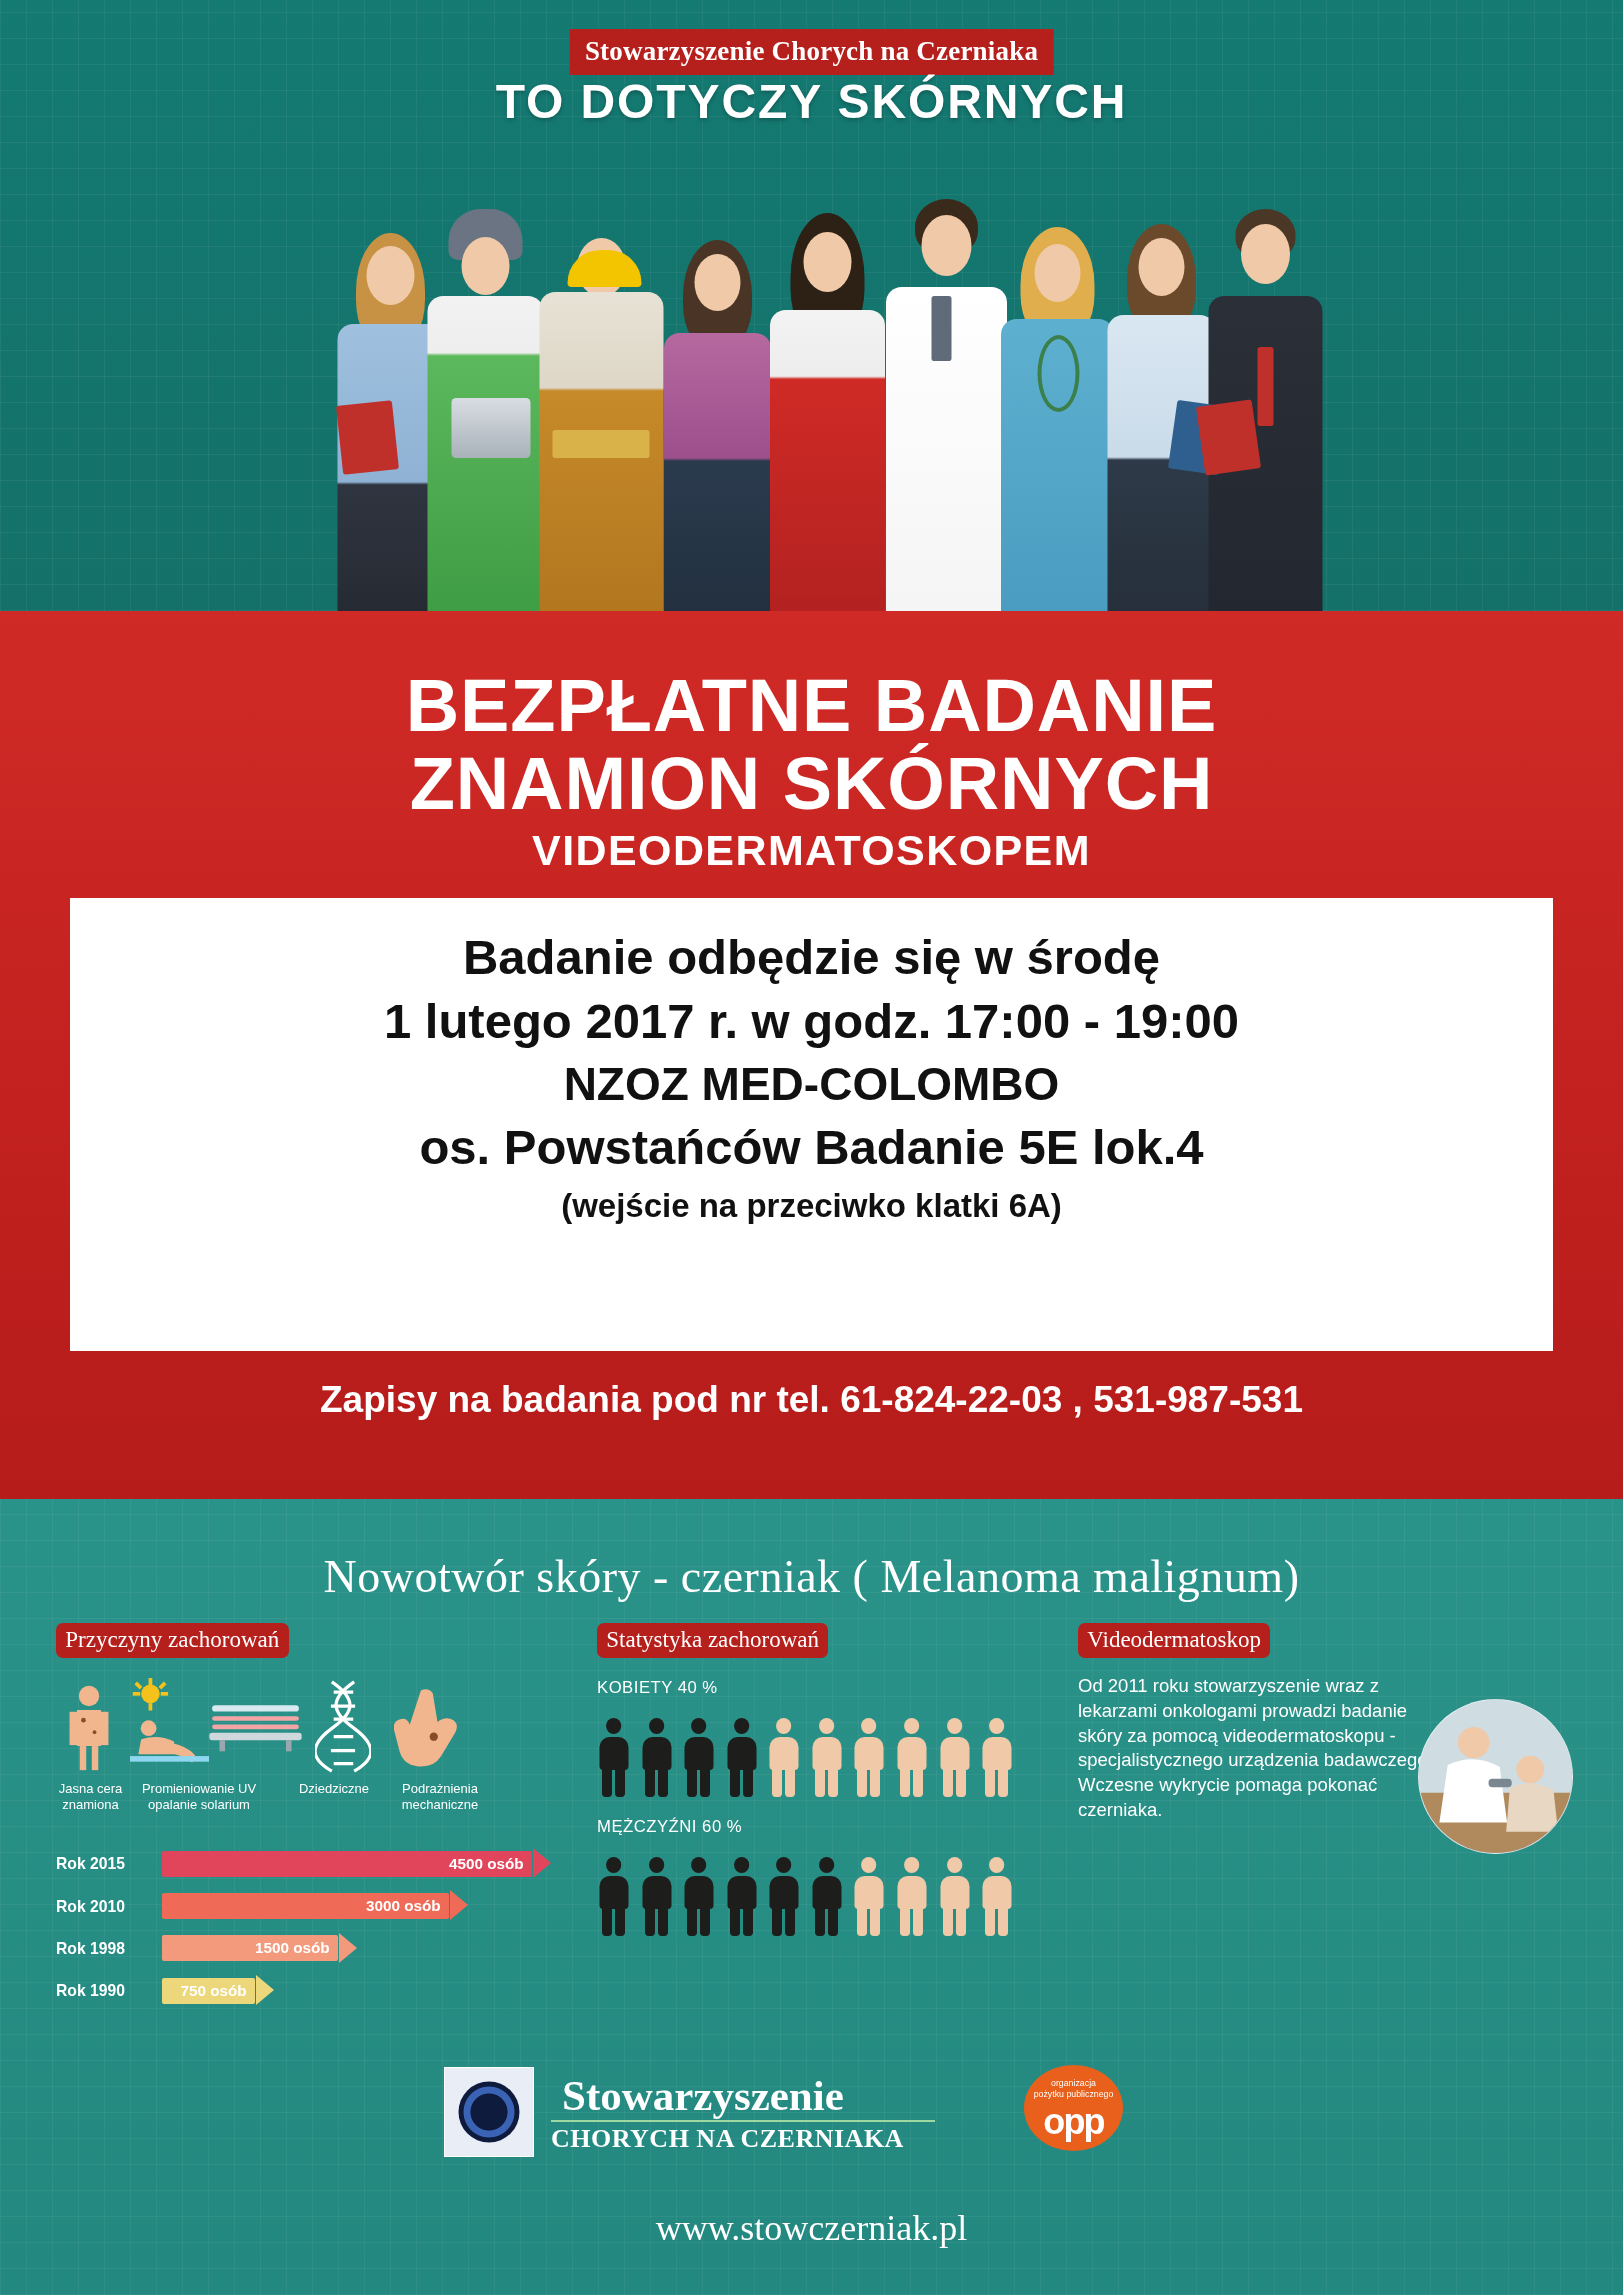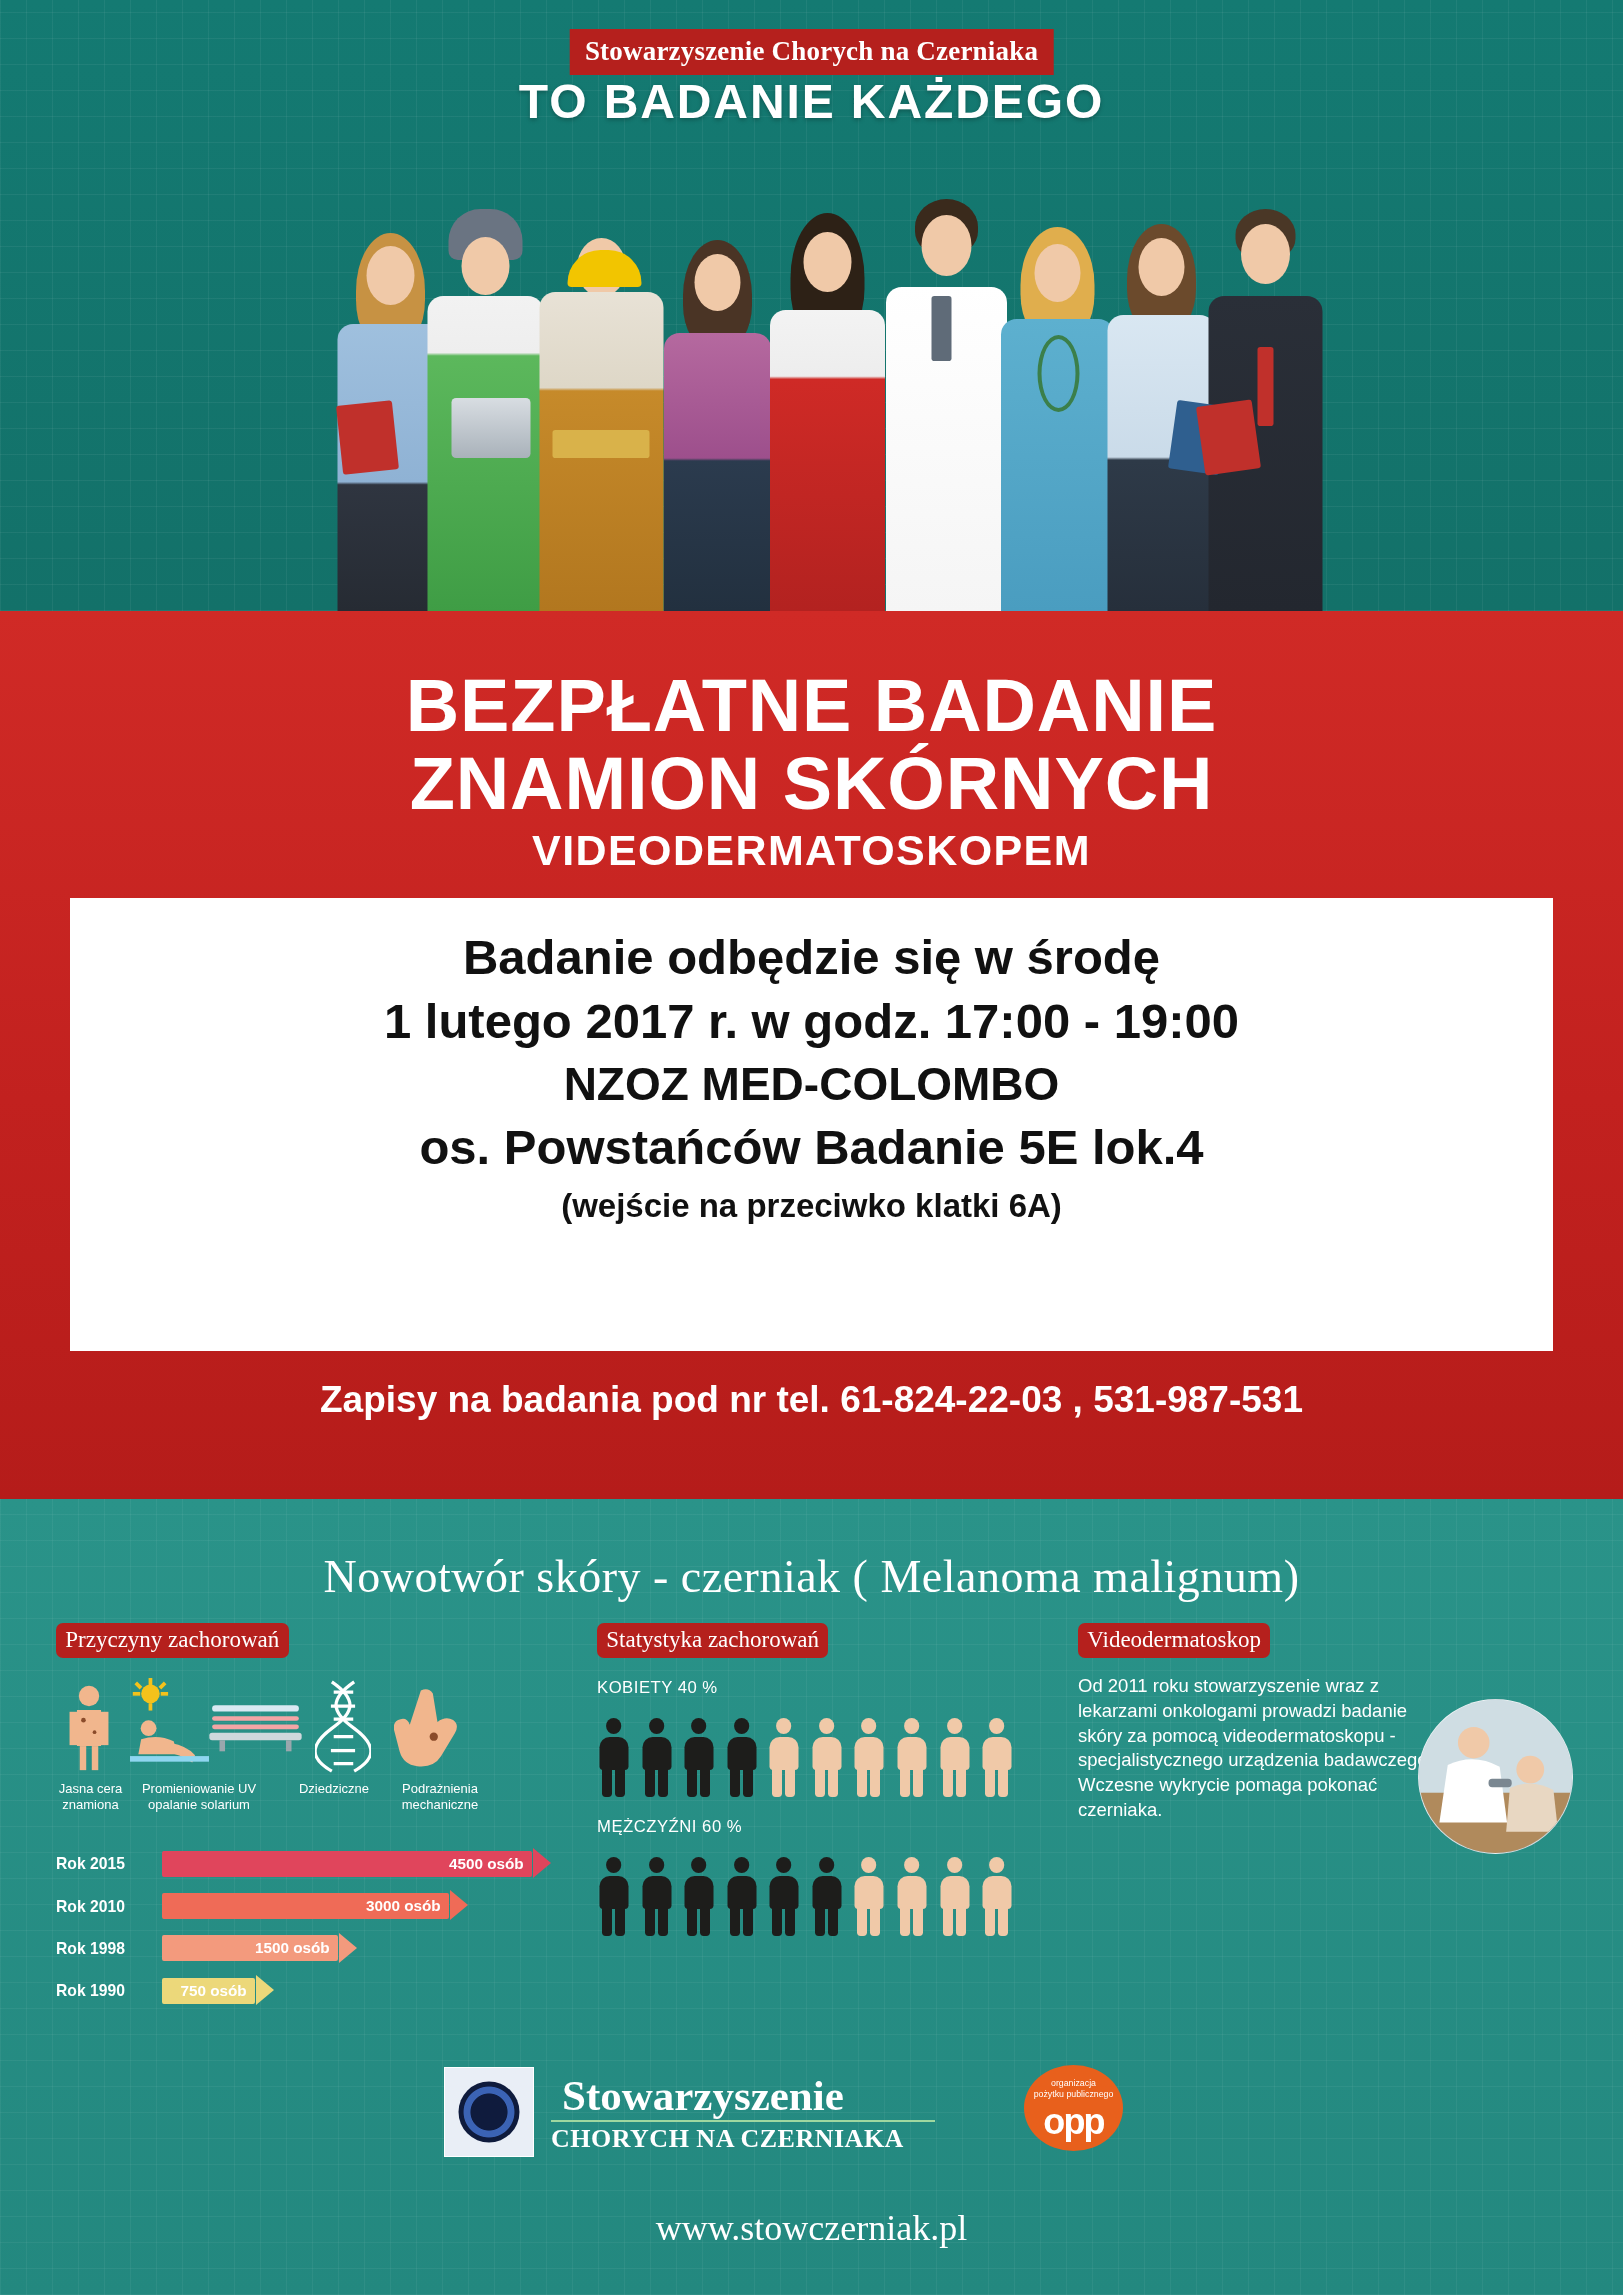--- a/index.html
+++ b/index.html
@@ -436,21 +436,21 @@
   }
 </style>
 </head>
 <body>
 
 <div class="poster">
 
   <div class="band-top">
 
     <div class="assoc-badge">Stowarzyszenie Chorych na Czerniaka</div>
-    <div class="headline-top">TO BADANIE KAŻDEGO</div>
+    <div class="headline-top">TO DOTYCZY SKÓRNYCH</div>
 
     <div class="people">
 
       <div class="person" style="left:0px; width:111px; height:384px;">
         <div class="p-hair" style="top:5.6px;width:69px;height:116px;background:#c79243;"></div>
         <div class="p-head" style="top:18.5px;width:48px;height:59px;"></div>
         <div class="p-body" style="width:106px;height:287px;background:linear-gradient(180deg,#9fc0de 0%,#8fb2d4 55%,#2f3540 56%,#262b33 100%);"></div>
         <div class="p-acc" style="left:4.6px;bottom:139px;width:56px;height:69px;background:#c0302b;transform:rotate(-6deg);"></div>
       </div>
 

